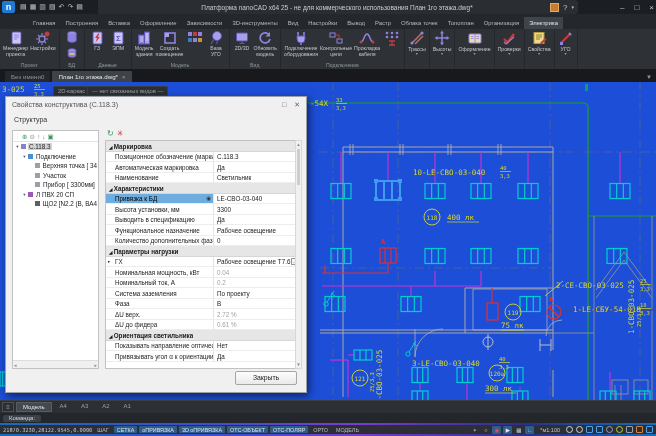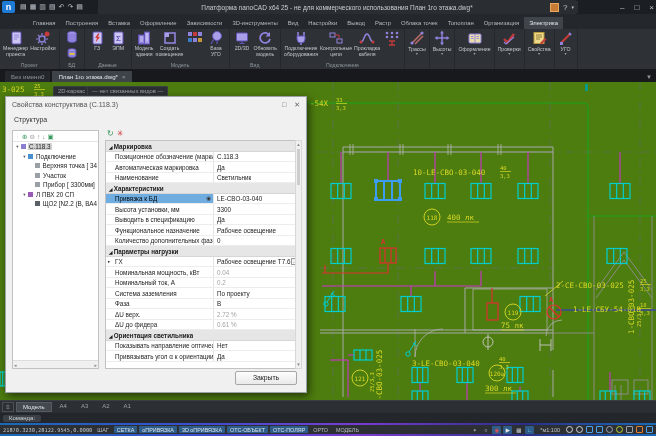--- a/index.html
+++ b/index.html
@@ -40,21 +40,21 @@
   .tool .arr { font-size:4.2px; color:#9aa0a5; line-height:4px; }
 
   
   .doctabs { height:12px; background:#17191c; display:flex; align-items:flex-end; padding-left:5px; position:relative; }
   .dtab { font-size:6.2px; padding:2px 6px; color:#8f959b; background:#24272b; margin-right:2px; white-space:nowrap; }
   .dtab.active { background:#3d4349; color:#e2e6ea; }
   .dtab .x { color:#9aa0a6; margin-left:4px; font-size:6px; }
   .dt-arr { position:absolute; right:4px; bottom:2px; color:#8f959b; font-size:6px; }
 
   
-  .canvas { position:relative; height:318px; background:#4d7c0f; overflow:hidden; }
+  .canvas { position:relative; height:318px; background:#1d4ed8; overflow:hidden; }
   .vpbtn { position:absolute; top:4px; height:10px; background:#2c3034; border:1px solid #3a3f43; color:#9aa0a6; font-size:5.8px; line-height:8px; padding:0 4px; border-radius:1px; white-space:nowrap; }
 
   
   .dlg { position:absolute; left:5px; top:14px; width:302px; height:297px; background:#f0f0f0; border:1px solid #9aa0a6; box-shadow:2px 3px 8px rgba(0,0,0,0.55); }
   .dlg-title { height:15px; display:flex; align-items:center; padding:0 6px; }
   .dlg-title .t { font-size:7px; color:#555; flex:1; }
   .dlg-title span.b { color:#666; font-size:7px; margin-left:8px; }
   .dlg-struct { font-size:7px; color:#333; padding:4px 0 2px 8px; }
   .tree { position:absolute; left:6px; top:33px; width:87px; height:239px; background:#fff; border:1px solid #c2c2c2; overflow:hidden; }
   .tree-tb { height:11px; display:flex; align-items:center; gap:2px; padding:0 2px; border-bottom:1px solid #e4e4e4; }

